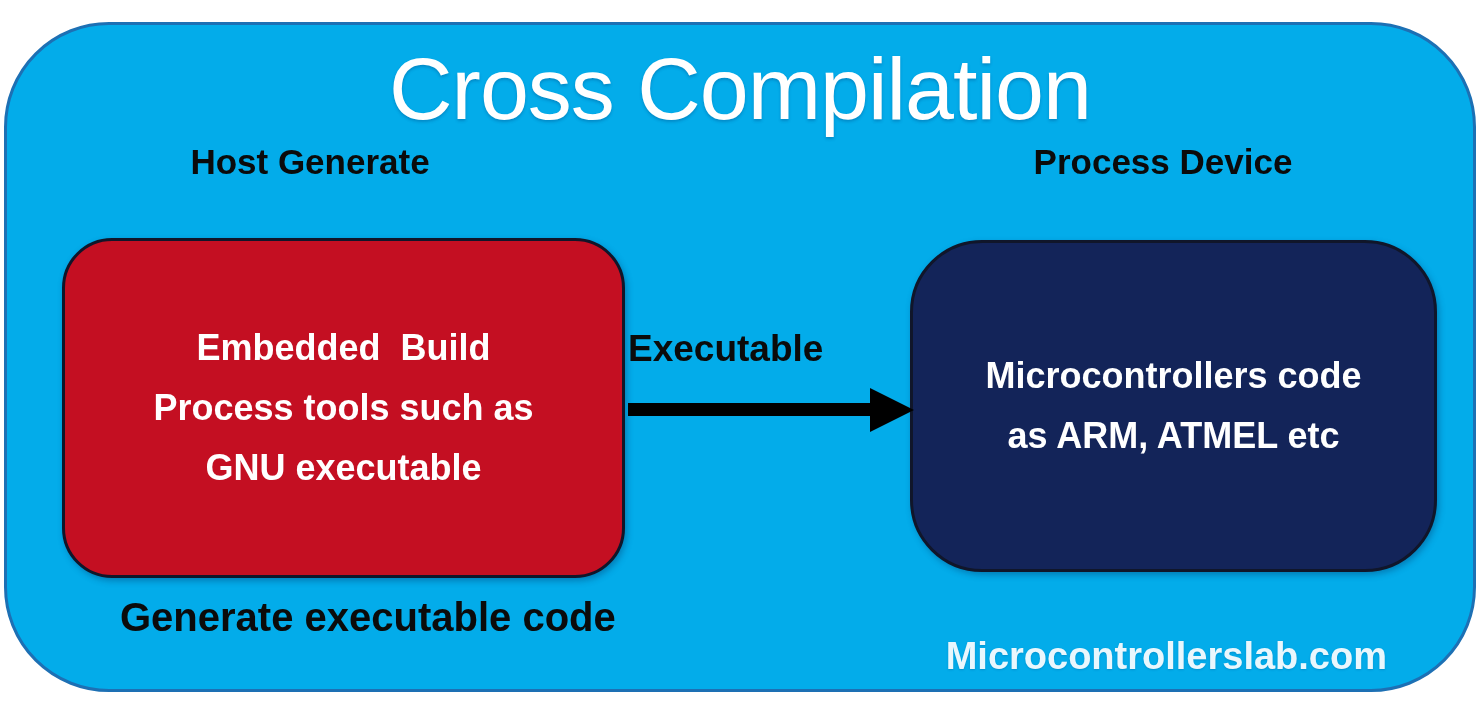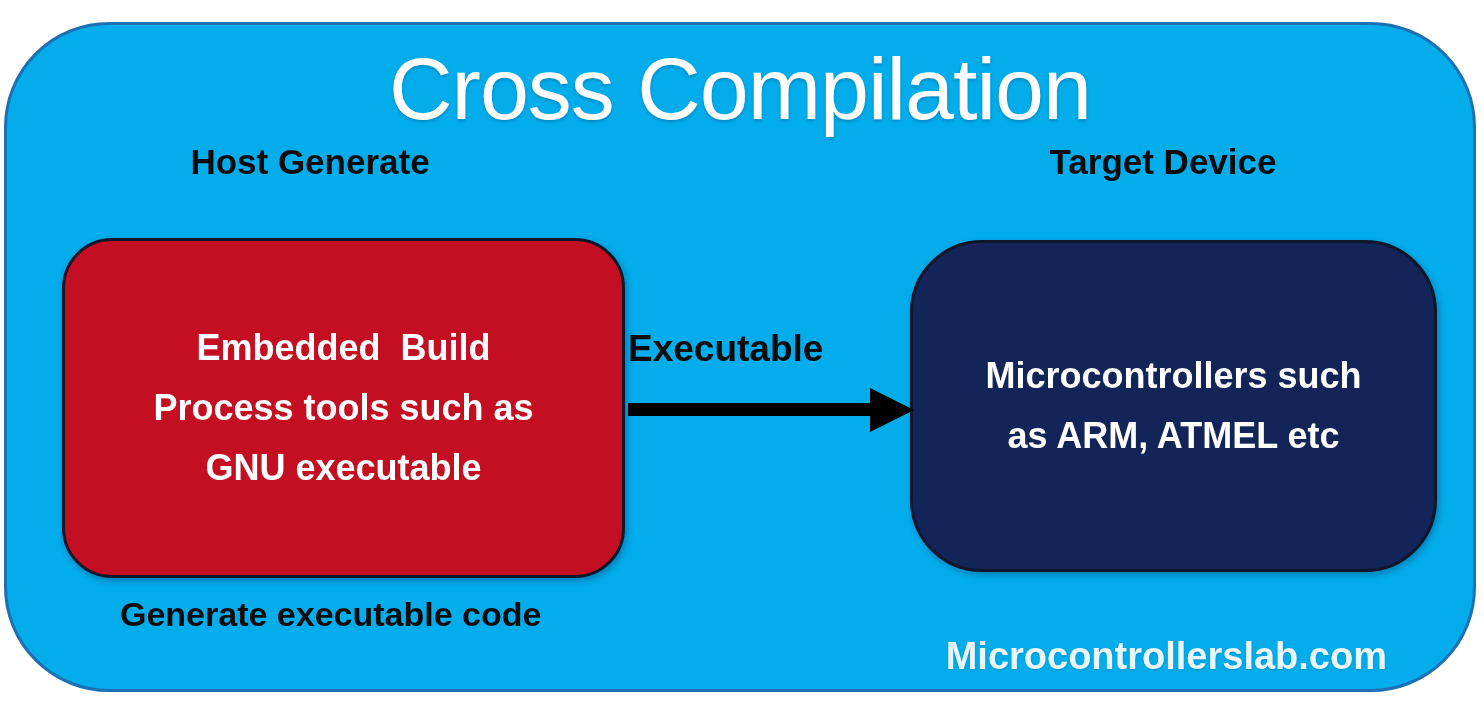--- a/index.html
+++ b/index.html
@@ -110,21 +110,21 @@
     height: 0;
     border-top: 22px solid transparent;
     border-bottom: 22px solid transparent;
     border-left: 44px solid var(--arrow, #000000);
   }
 
   .caption {
     position: absolute;
     left: 113px;
     top: 570px;
-    font-size: 34px;
+    font-size: 40px;
     font-weight: bold;
     color: var(--label-text, #0B0B0B);
   }
 
   .watermark {
     position: absolute;
     right: 86px;
     top: 610px;
     font-size: 38px;
     font-weight: bold;
@@ -134,30 +134,30 @@
 </style>
 </head>
 <body>
 
 <div class="canvas">
 
   <div class="title">Cross Compilation</div>
 
   <div class="side-label host-label">Host Generate</div>
 
-  <div class="side-label target-label">Target Device</div>
+  <div class="side-label target-label">Process Device</div>
 
   <div class="box host-box">
     <div class="box-text">Embedded  Build
 Process tools such as
 GNU executable</div>
   </div>
 
   <div class="box target-box">
-    <div class="box-text">Microcontrollers such
+    <div class="box-text">Microcontrollers code
 as ARM, ATMEL etc</div>
   </div>
 
   <div class="exec-label">Executable</div>
 
   <div>
     <div class="arrow-shaft"></div>
     <div class="arrow-head"></div>
   </div>
 

